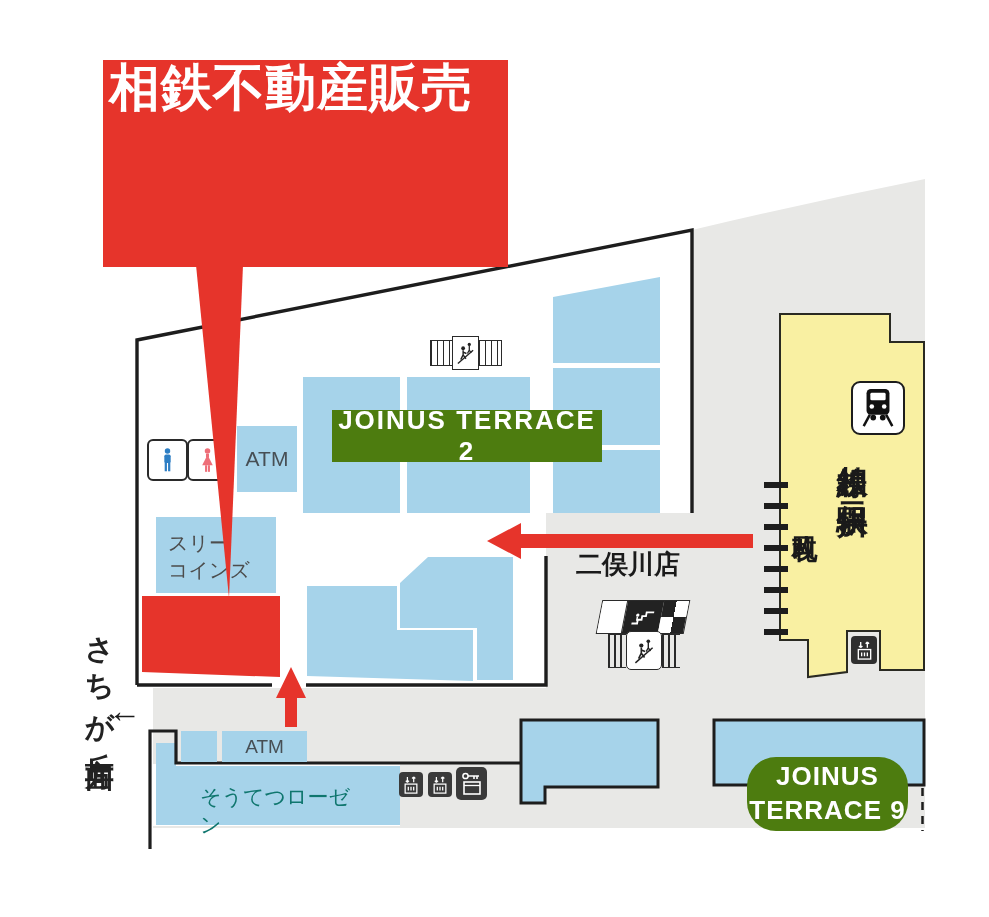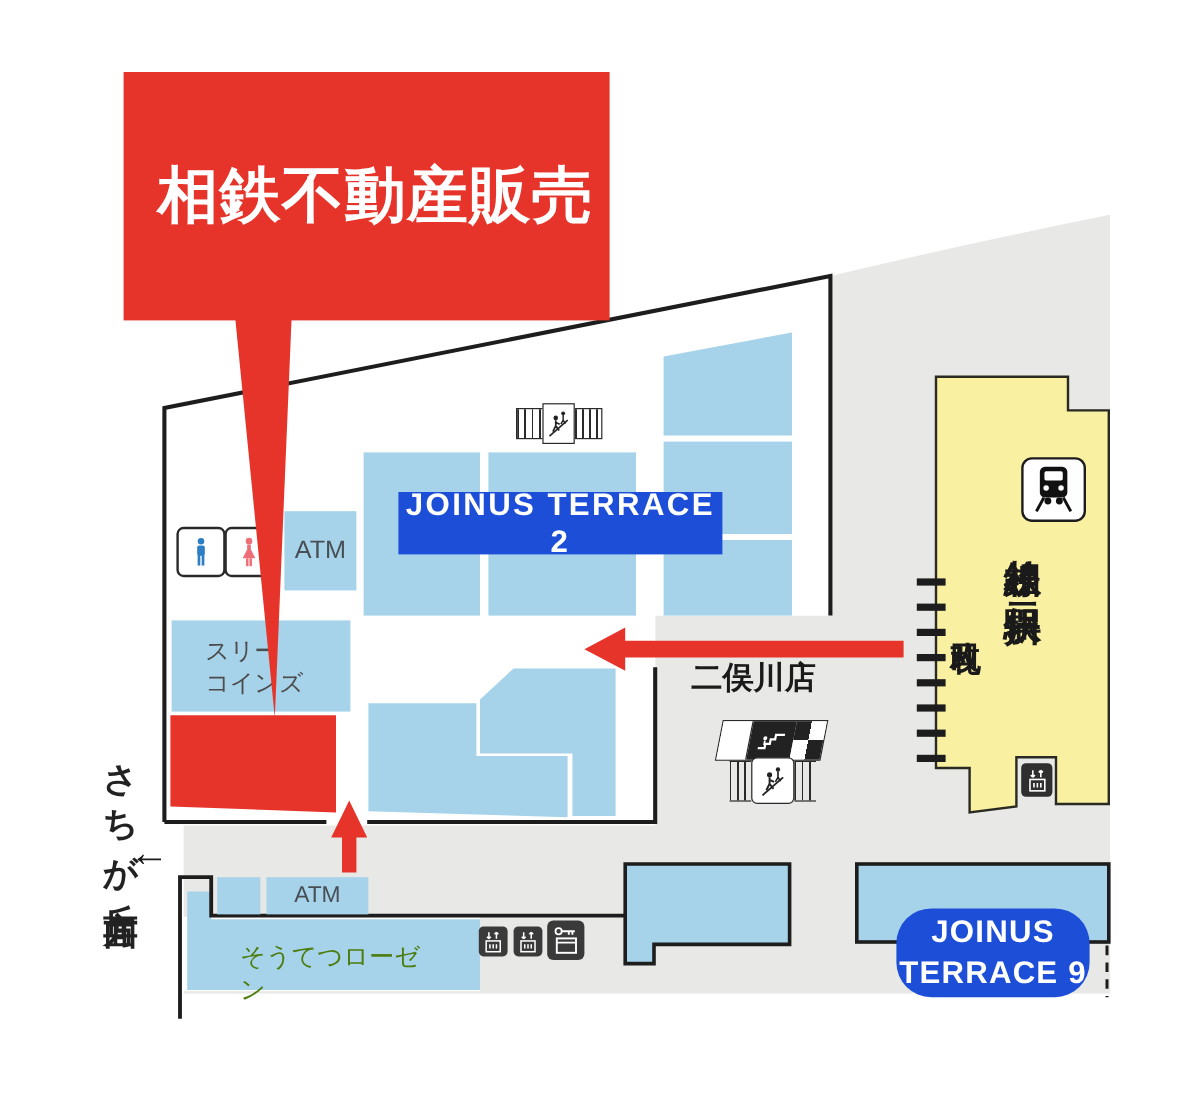--- a/index.html
+++ b/index.html
@@ -2,31 +2,31 @@
 <html><head>
 <meta charset="utf-8">
 <style>
   html,body{margin:0;padding:0;background:#fff;}
   .stage{position:relative;width:989px;height:917px;background:#ffffff;overflow:hidden;
          font-family:"Liberation Sans","DejaVu Sans",sans-serif;color:#1d1d1d;}
   .abs{position:absolute;}
   svg.layer{position:absolute;left:0;top:0;pointer-events:none;}
   .bluebox{position:absolute;background:#a6d3ea;}
   .banner{position:absolute;left:103px;top:60px;width:405px;height:207px;background:#e6342b;
-          display:flex;flex-direction:column;justify-content:center;padding-left:28px;box-sizing:border-box;gap:37px;}
+          display:flex;flex-direction:column;justify-content:space-between;padding-left:6px;box-sizing:border-box;gap:37px;}
   .banner .l1{color:#fff;font-size:51px;font-weight:600;letter-spacing:1px;line-height:1.1;}
   .banner .l2{color:#fff;font-size:84px;font-weight:800;letter-spacing:2px;line-height:1.15;}
-  .darkbanner{position:absolute;background:#1d4ed8;color:#fff;display:flex;align-items:center;justify-content:center;text-align:center;}
+  .darkbanner{position:absolute;background:#4d7c0f;color:#fff;display:flex;align-items:center;justify-content:center;text-align:center;}
   .jt2{left:332px;top:410px;width:270px;height:52px;font-size:26px;font-weight:600;letter-spacing:2px;}
   .jt1{left:747px;top:757px;width:161px;height:74px;font-size:26px;font-weight:600;letter-spacing:1px;line-height:1.3;border-radius:29px;}
   .shoplabel{position:absolute;color:#474f55;font-weight:500;}
   .atm-upper{left:237px;top:426px;width:60px;height:66px;background:#a6d3ea;display:flex;align-items:center;justify-content:center;font-size:21px;}
   .atm-lower{left:222px;top:731px;width:85px;height:31px;background:#a6d3ea;display:flex;align-items:center;justify-content:center;font-size:19px;}
-  .threecoins{left:143px;top:517px;width:149px;height:76px;background:#a6d3ea;box-sizing:border-box;padding:13px 0 0 28px;font-size:20px;line-height:1.35;color:#4c4c4c;}
-  .rosen{left:200px;top:783px;width:160px;font-size:21px;color:#4d7c0f;}
+  .threecoins{left:156px;top:517px;width:120px;height:76px;background:#a6d3ea;box-sizing:border-box;padding:13px 0 0 12px;font-size:20px;line-height:1.35;color:#4c4c4c;}
+  .rosen{left:200px;top:783px;width:160px;font-size:21px;color:#0f766e;}
   .gatefront{left:576px;top:547px;width:150px;font-size:26px;font-weight:700;color:#1a1a1a;}
   .vtext{position:absolute;writing-mode:vertical-rl;text-orientation:upright;color:#1a1a1a;}
   .gate-v{left:788px;top:514px;font-size:26px;font-weight:700;letter-spacing:2px;}
   .stationname{left:832px;top:441px;height:150px;font-size:31px;font-weight:700;letter-spacing:1px;line-height:1.25;}
   .sachi{left:80px;top:616px;font-size:29px;font-weight:700;letter-spacing:5px;color:#222;}
   .sachi-arrow{left:108px;top:692px;font-size:33px;font-weight:700;color:#1a1a1a;}
   .toilet{position:absolute;width:37px;height:38px;background:#fff;border:2.5px solid #2a2a2a;border-radius:6px;
           display:flex;align-items:center;justify-content:center;}
   .darkicon{position:absolute;background:#3a3a3a;border-radius:4px;display:flex;align-items:center;justify-content:center;}
   .trainbox{position:absolute;left:851px;top:381px;width:54px;height:54px;background:#fff;border:2.5px solid #1d1d1d;border-radius:9px;box-sizing:border-box;display:flex;align-items:center;justify-content:center;}

